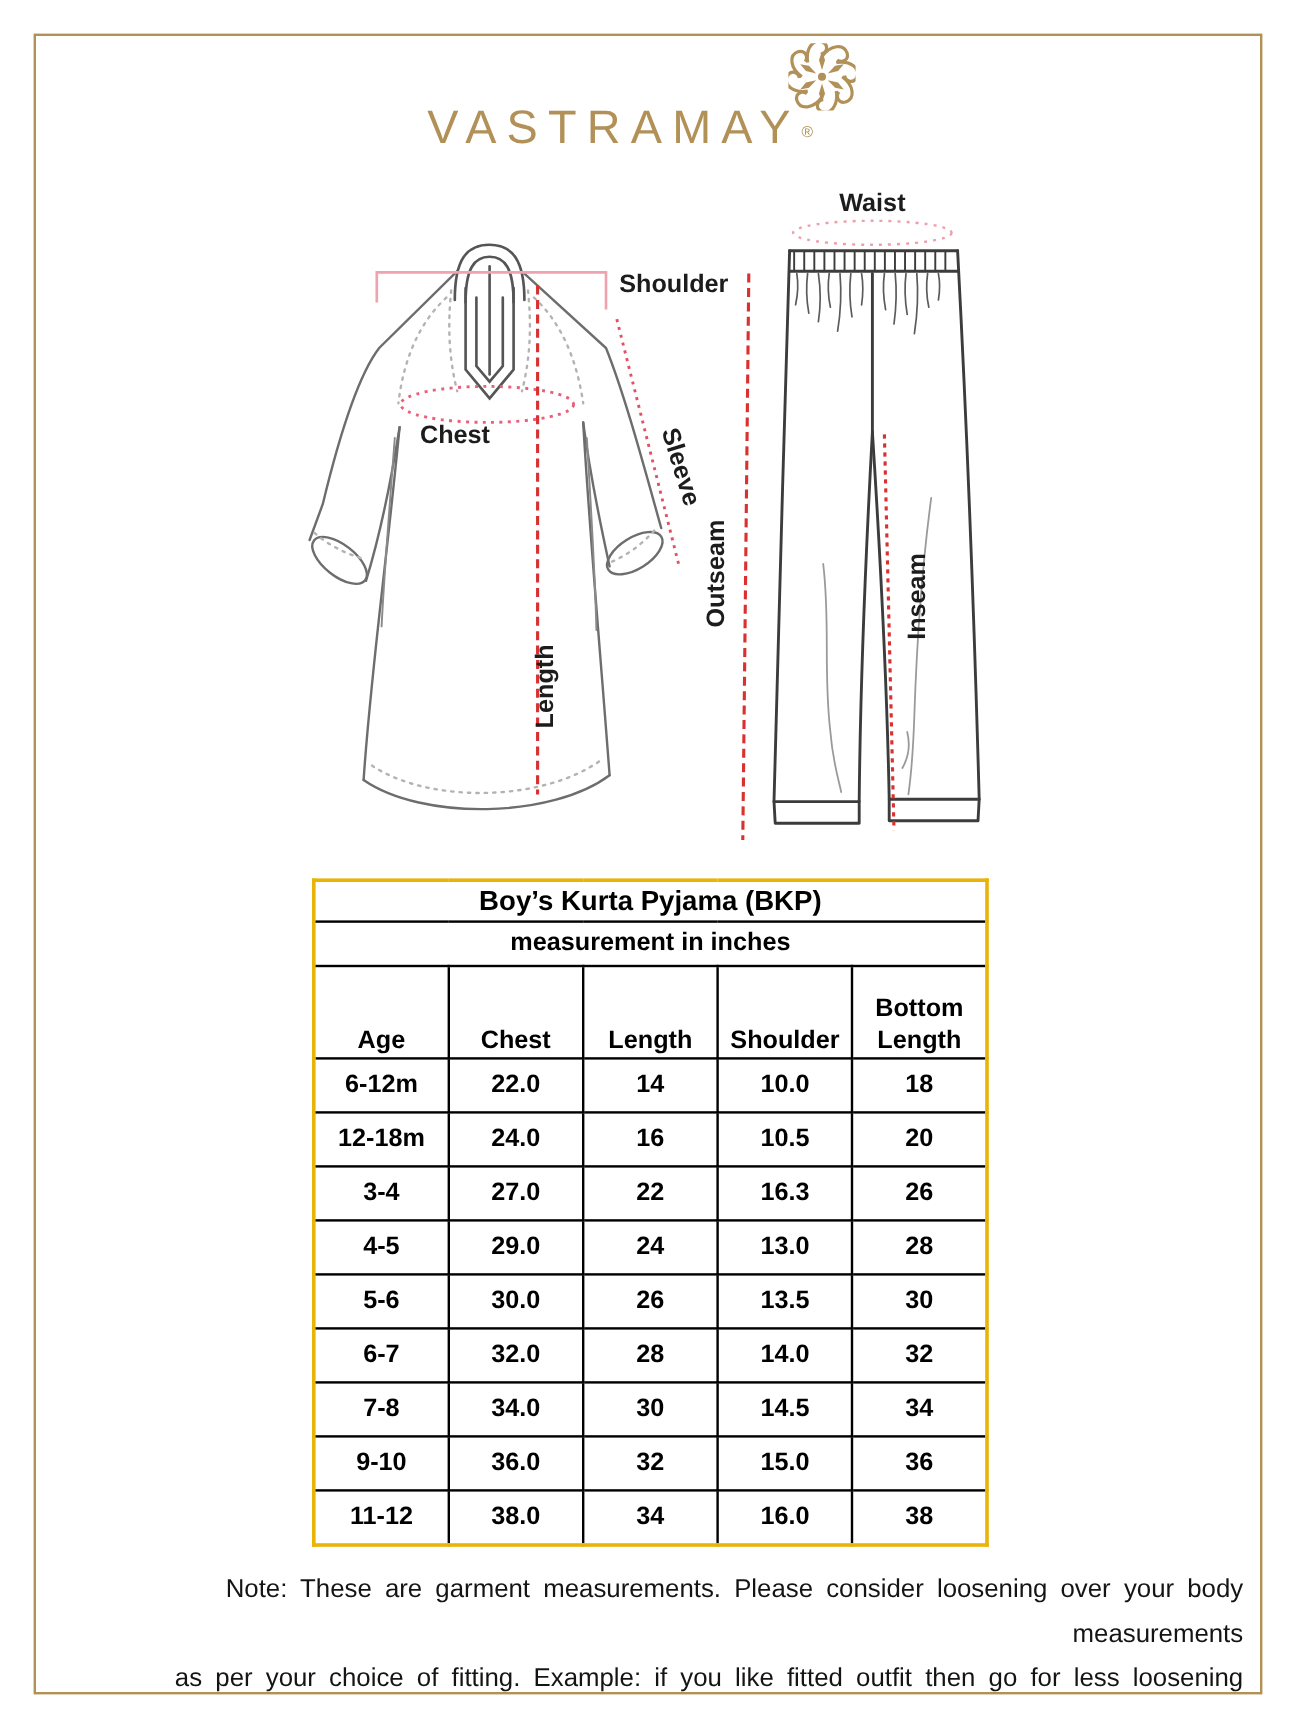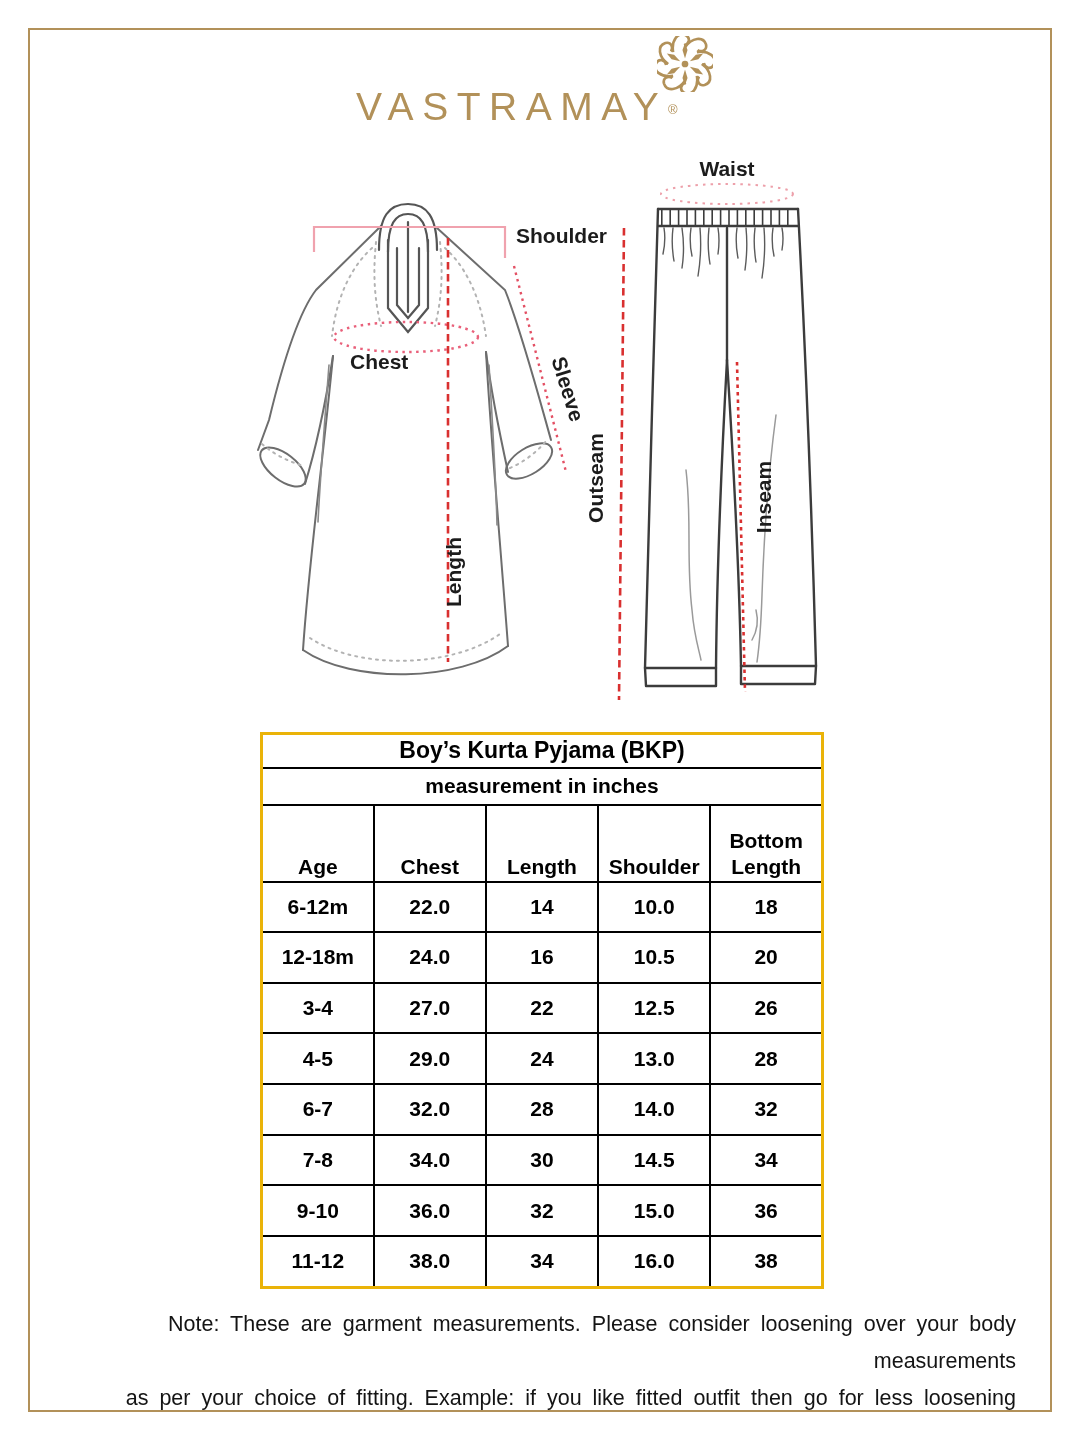--- a/index.html
+++ b/index.html
@@ -38,21 +38,21 @@
   table.size-table{width:100%;height:100%;border-collapse:collapse;table-layout:fixed;
                    border:3px solid #eab308;background:#fff;color:#000;}
   table.size-table th,table.size-table td{border:2px solid #000;text-align:center;
                    font-weight:700;padding:0 2px;}
   .row-title th{height:34px;font-size:23px;}
   .row-sub th{height:37px;font-size:21px;}
   .row-head th{height:77px;font-size:21px;vertical-align:bottom;padding-bottom:6px;line-height:1.25;}
   table.size-table tbody td{font-size:21px;vertical-align:middle;}
 
   
-  .note{position:absolute;left:38px;top:1306px;width:978px;text-align:right;
+  .note{position:absolute;left:58px;top:1306px;width:978px;text-align:right;
         font-size:21.5px;line-height:37px;color:#141414;word-spacing:5px;}
 </style>
 </head>
 <body>
 
 <div class="page">
   <div class="frame"></div>
 
   <div class="logo-text">VASTRAMAY</div>
   <div class="logo-reg">®</div>
@@ -181,31 +181,38 @@
             <td>12-18m</td>
             <td>24.0</td>
             <td>16</td>
             <td>10.5</td>
             <td>20</td>
           </tr>
           <tr>
             <td>3-4</td>
             <td>27.0</td>
             <td>22</td>
-            <td>12.5</td>
+            <td>16.3</td>
             <td>26</td>
           </tr>
           <tr>
             <td>4-5</td>
             <td>29.0</td>
             <td>24</td>
             <td>13.0</td>
             <td>28</td>
           </tr>
           <tr>
+            <td>5-6</td>
+            <td>30.0</td>
+            <td>26</td>
+            <td>13.5</td>
+            <td>30</td>
+          </tr>
+          <tr>
             <td>6-7</td>
             <td>32.0</td>
             <td>28</td>
             <td>14.0</td>
             <td>32</td>
           </tr>
           <tr>
             <td>7-8</td>
             <td>34.0</td>
             <td>30</td>

